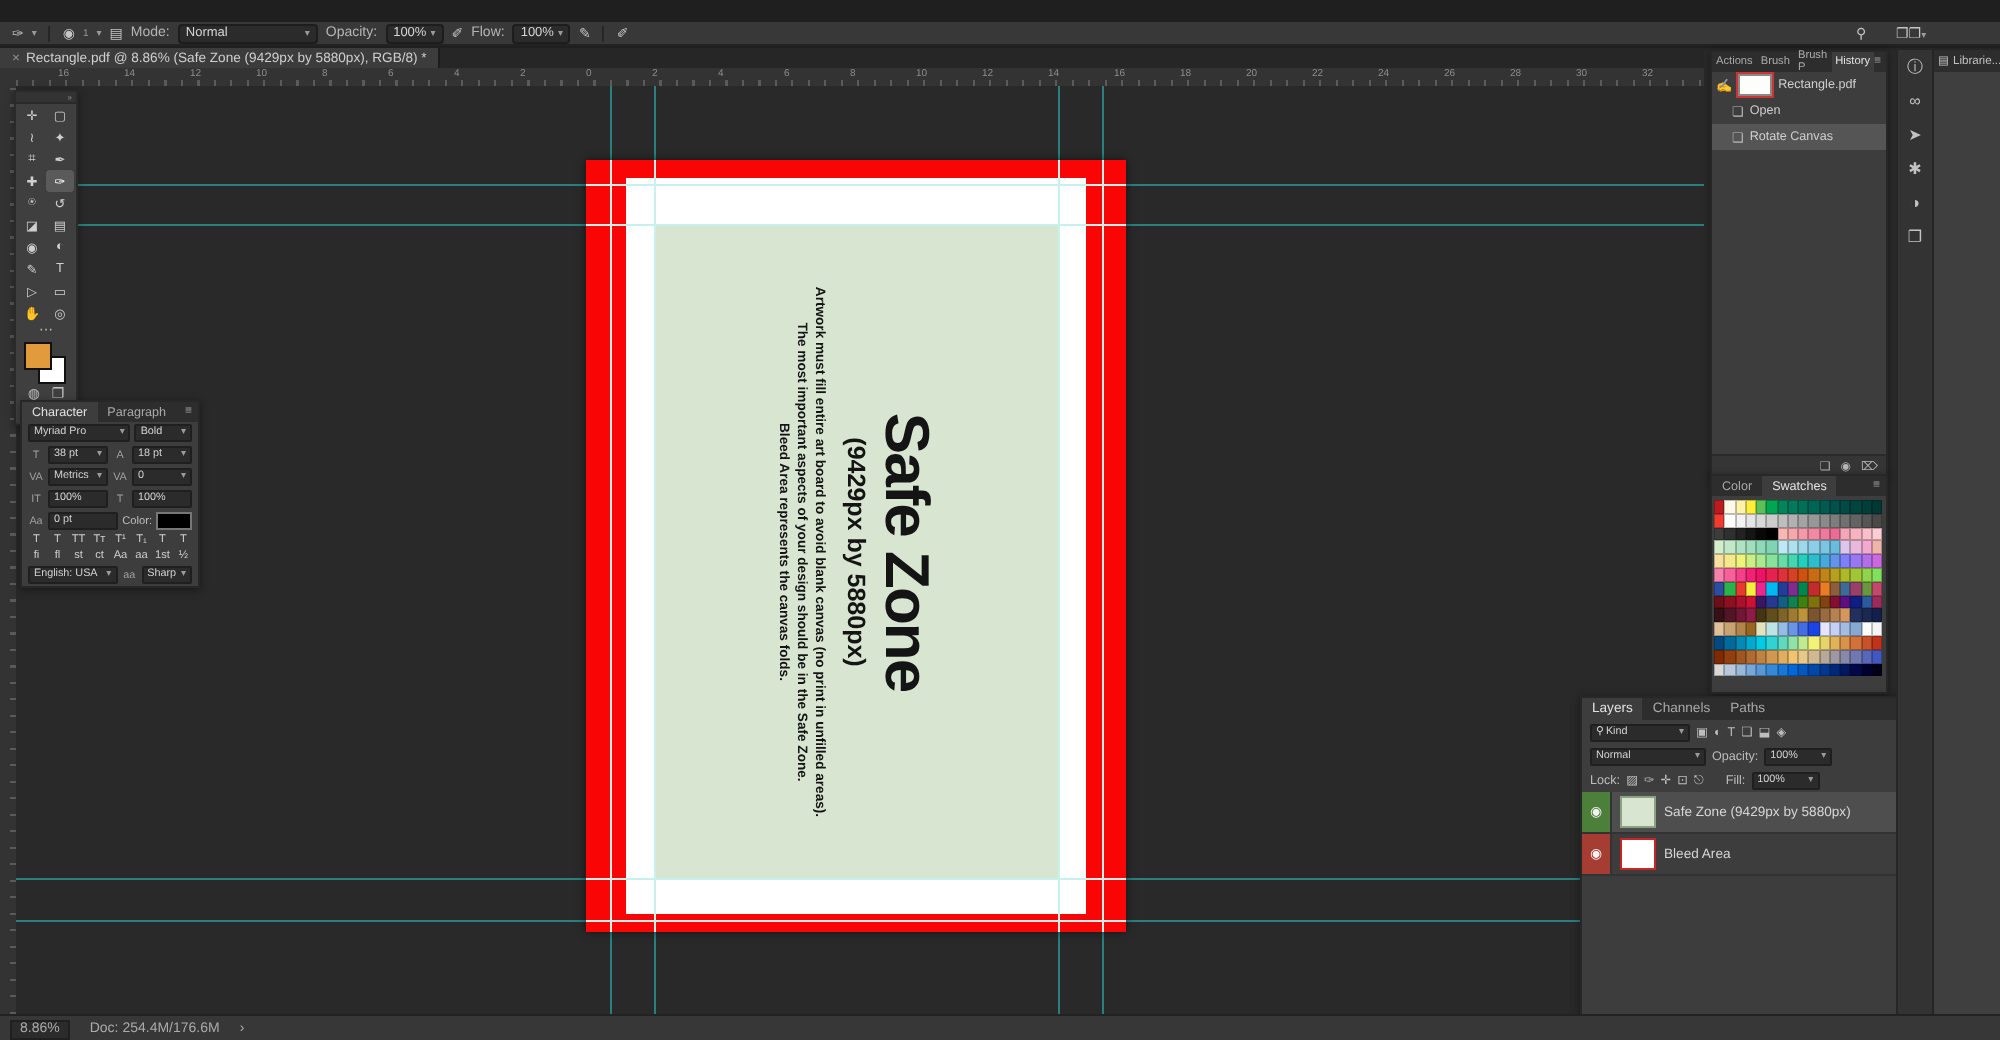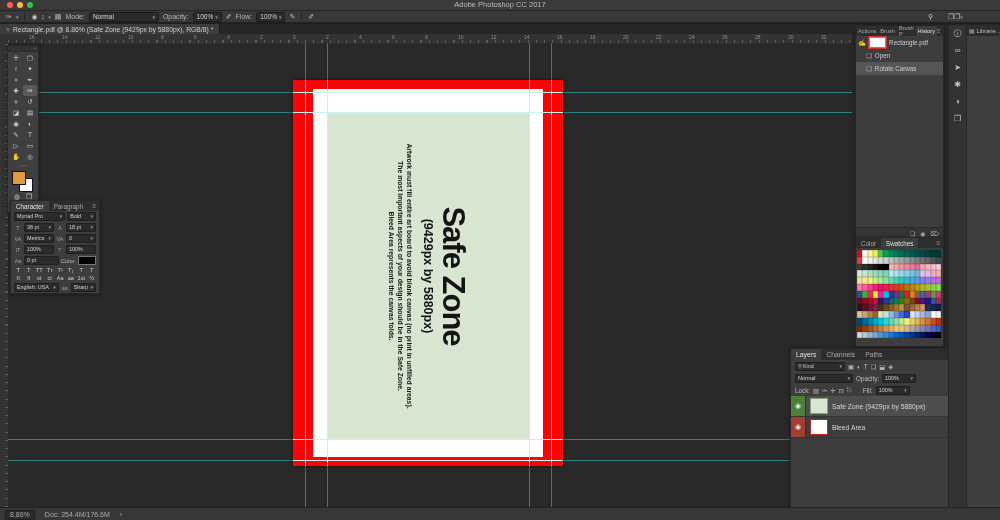--- a/index.html
+++ b/index.html
@@ -98,26 +98,20 @@
   
   #statusbar{left:0;top:507px;width:1000px;height:13px;background:#373737;border-top:1px solid #222;
              display:flex;align-items:center;gap:10px;font-size:7px;color:#ababab;}
   #zoom-field{margin-left:5px;background:#2b2b2b;border:1px solid #1f1f1f;padding:0 4px;height:8px;line-height:8px;}
 </style>
 </head>
 <body>
 
 <div id="app">
 
-  <div id="titlebar" class="abs">
-    <div class="light abs" style="left:7px;background:#ff5f57"></div>
-    <div class="light abs" style="left:17px;background:#febc2e"></div>
-    <div class="light abs" style="left:27px;background:#28c840"></div>
-    <div id="title-text">Adobe Photoshop CC 2017</div>
-  </div>
 
   <div id="optionsbar" class="abs">
     <span class="obicon">✑</span>
       <span class="caret">▾</span>
     <span class="vsep"></span>
     <span class="obicon">◉</span>
     <span style="font-size:5px;color:#9a9a9a">1</span>
     <span class="caret">▾</span>
     <span class="obicon">▤</span>
     <span>Mode:</span>

